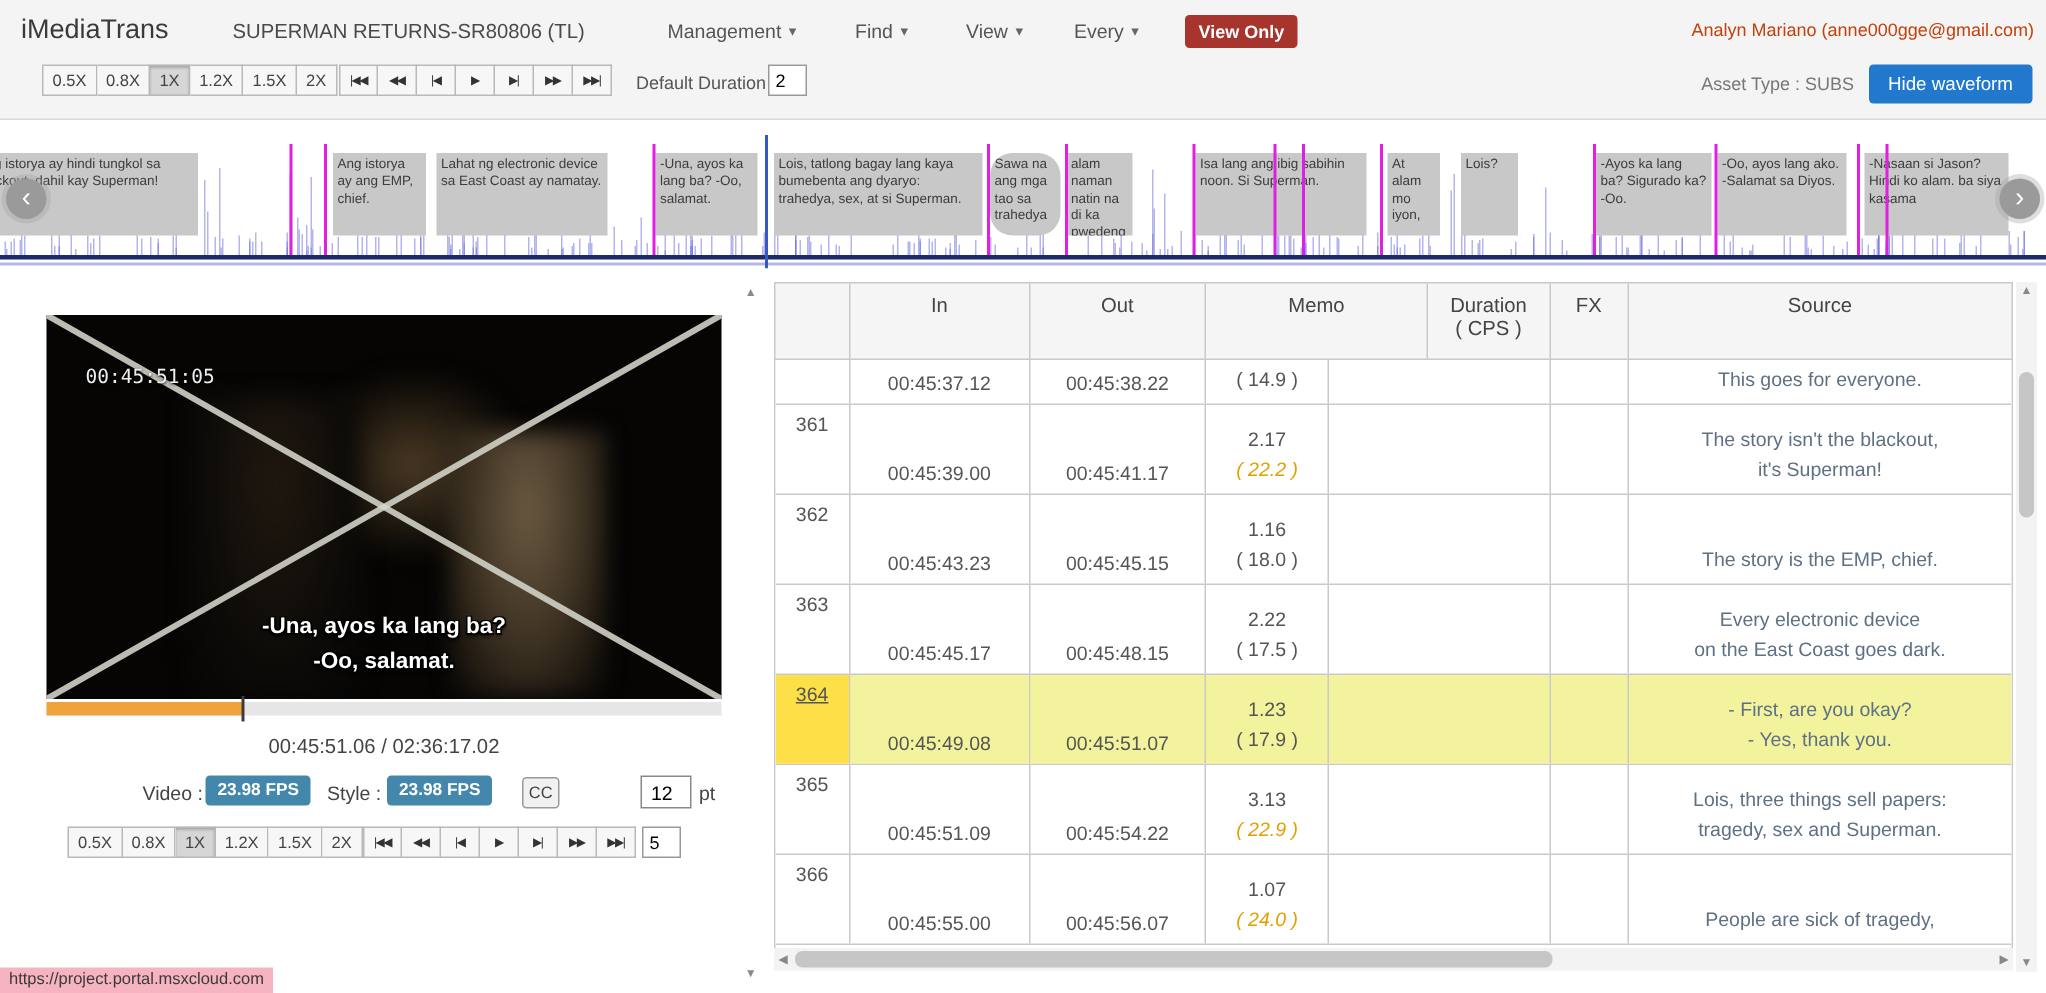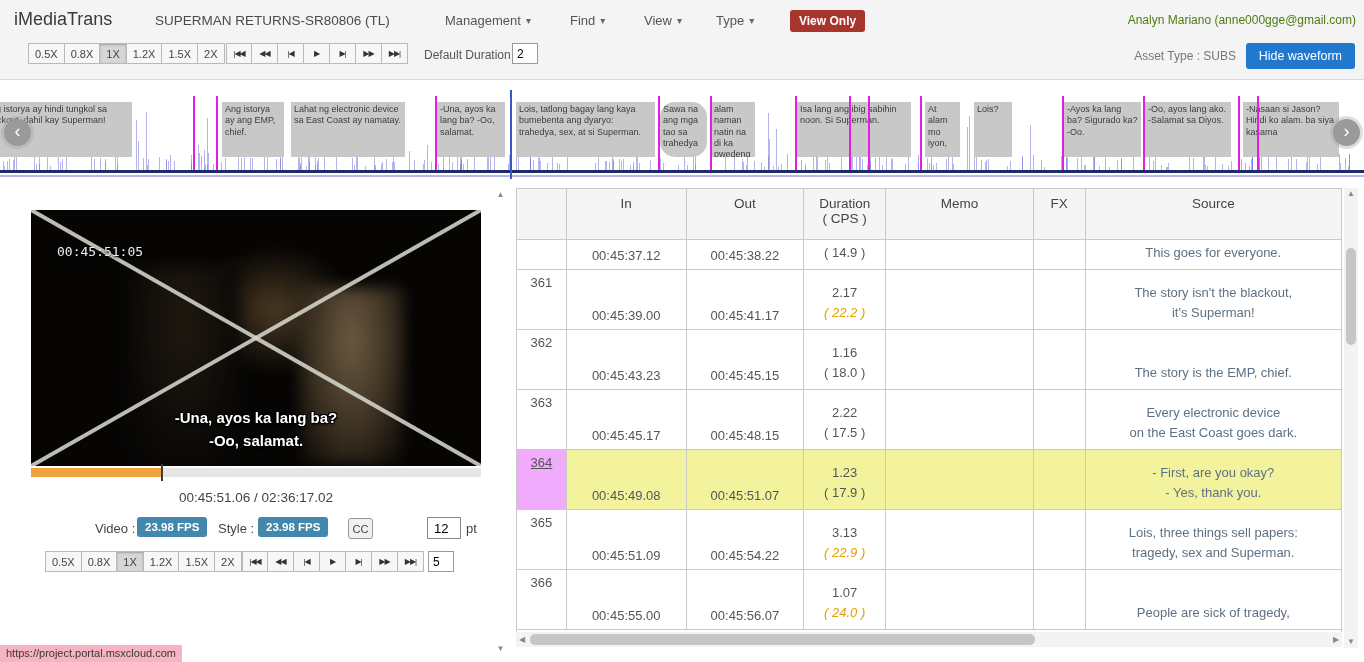--- a/index.html
+++ b/index.html
@@ -10,21 +10,21 @@
   
   .topbar { position:absolute; left:0; top:0; width:1364px; height:80px;
             background:#f4f4f4; border-bottom:1px solid #d9d9d9; }
   .app-title { position:absolute; left:14px; top:9px; font-size:18px; color:#3a3a3a; font-weight:500; }
   .project-title { position:absolute; left:155px; top:13px; font-size:13.5px; color:#4a4a4a; }
   .menu { position:absolute; top:13px; font-size:13px; color:#555; cursor:pointer; display:flex; align-items:center; }
   .menu .caret { font-size:10px; color:#666; margin-left:5px; }
   .m0 { left:445px; } .m1 { left:570px; } .m2 { left:644px; } .m3 { left:716px; }
   .view-only { position:absolute; left:790px; top:10px; background:#a8342e; color:#fff;
                font-size:12px; font-weight:bold; padding:4px 9px; border-radius:3px; }
-  .user { position:absolute; right:8px; top:13px; font-size:12px; color:#4d7c0f; }
+  .user { position:absolute; right:8px; top:13px; font-size:12px; color:#c2410c; }
 
   .btn { border:1px solid #b9b9b9; background:#f7f7f7; color:#444; cursor:pointer;
          font-family:"Liberation Sans", sans-serif; }
   .btn + .btn { border-left:none; }
   .sbtn { height:21px; padding:0 6px; font-size:11px; }
   .sbtn.active { background:#d6d6d6; box-shadow:inset 0 1px 2px rgba(0,0,0,0.25); }
   .tbtn { height:21px; min-width:26px; padding:0 4px; font-size:8px; letter-spacing:-1px; color:#333; }
 
   .speed-group { position:absolute; left:28px; top:43px; display:flex; }
   .transport-group { position:absolute; left:226px; top:43px; display:flex; }
@@ -112,21 +112,21 @@
        padding-bottom:6px; border-right:1px solid #c9c9c9; overflow:hidden; }
   .c:last-child { border-right:none; }
   .w-num { width:50px; } .w-in { width:120px; } .w-out { width:118px; } .w-dur { width:82px; }
   .w-memo { width:148px; } .w-fx { width:52px; } .w-src { width:256px; }
   .c.num { justify-content:flex-start; padding-top:5px; font-size:13px; color:#555; }
   .c.tin, .c.tout { font-size:13px; color:#555; }
   .dval, .cps { font-size:13px; color:#555; line-height:20px; }
   .trow.warn .cps { color:#e2a000;font-style:italic; }
   .c.src { font-size:13px; color:#5e7184; text-align:center; white-space:pre-line; line-height:1.55; }
   .trow.hl .c { background:#f3f39e; }
-  .trow.hl .c.num { background:#f0abfc;text-decoration:underline; }
+  .trow.hl .c.num { background:#fde047;text-decoration:underline; }
 
   
   .vscroll { position:absolute; left:1344px; top:188px; width:14px; height:460px; background:#f3f3f3; }
   .vscroll .thumb { position:absolute; left:2px; top:60px; width:10px; height:97px;
                     background:#c6c6c6; border-radius:5px; cursor:pointer; }
   .vscroll .arr { position:absolute; left:0; width:14px; height:12px; color:#888; font-size:8px;
                   text-align:center; line-height:12px; cursor:pointer; }
   .vscroll .arr.up { top:0; } .vscroll .arr.down { bottom:0; }
   .hscroll { position:absolute; left:516px; top:632px; width:826px; height:15px; background:#f3f3f3; }
   .hscroll .thumb { position:absolute; left:14px; top:2px; width:505px; height:11px;
@@ -150,21 +150,21 @@
     </div>
     <div class="menu m1">
       <span>Find</span>
       <span class="caret">▾</span>
     </div>
     <div class="menu m2">
       <span>View</span>
       <span class="caret">▾</span>
     </div>
     <div class="menu m3">
-      <span>Type</span>
+      <span>Every</span>
       <span class="caret">▾</span>
     </div>
 
     <div class="view-only">View Only</div>
     <div class="user">Analyn Mariano (anne000gge@gmail.com)</div>
 
     <div class="speed-group">
       <button class="btn sbtn">0.5X</button>
       <button class="btn sbtn">0.8X</button>
       <button class="btn sbtn active">1X</button>
@@ -575,25 +575,25 @@
   <div class="lp-scroll-up">▲</div>
   <div class="lp-scroll-down">▼</div>
 
   <div class="status-link">https://project.portal.msxcloud.com</div>
 
   <div class="table-panel">
     <div class="thead">
       <div class="th w-num"></div>
       <div class="th w-in">In</div>
       <div class="th w-out">Out</div>
+      <div class="th w-memo">Memo</div>
       <div class="th w-dur">
         <div>Duration</div>
         <div>( CPS )</div>
       </div>
-      <div class="th w-memo">Memo</div>
       <div class="th w-fx">FX</div>
       <div class="th w-src">Source</div>
     </div>
 
     <div class="tbody">
 
       <div class="trow clip-top">
         <div class="c num w-num"></div>
         <div class="c tin w-in">00:45:37.12</div>
         <div class="c tout w-out">00:45:38.22</div>

